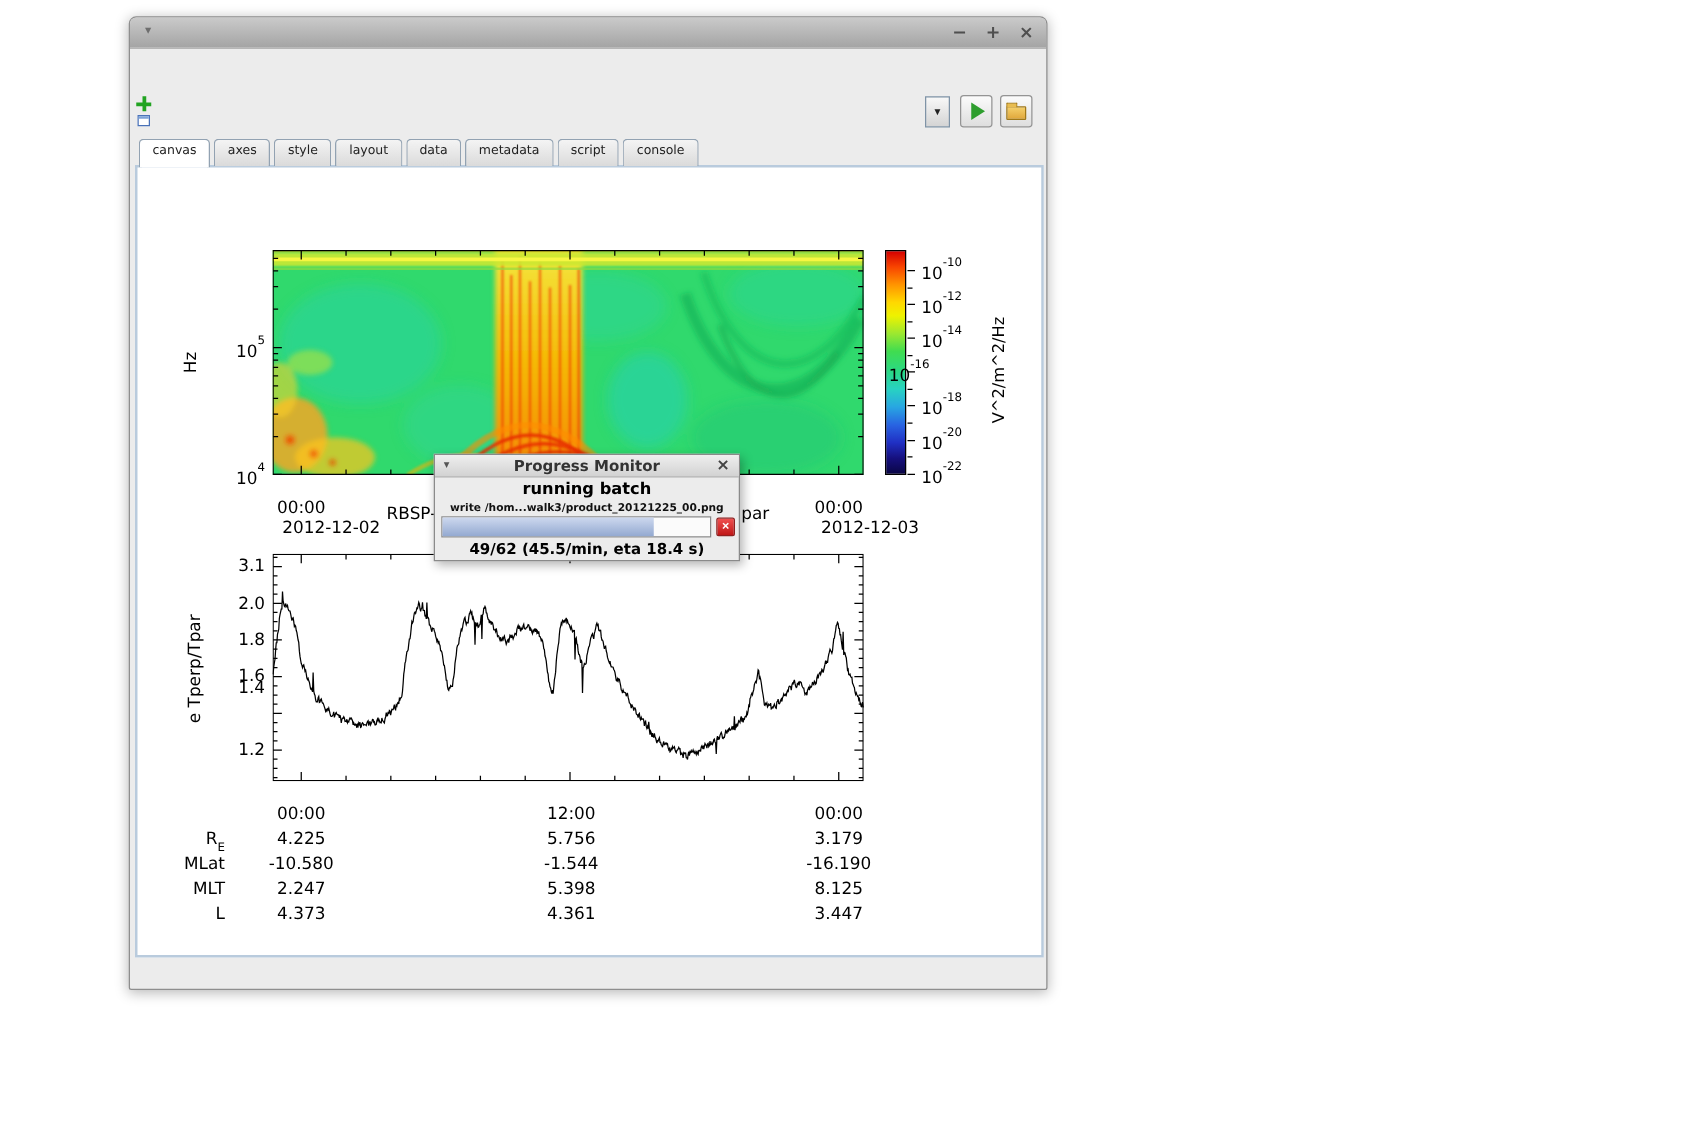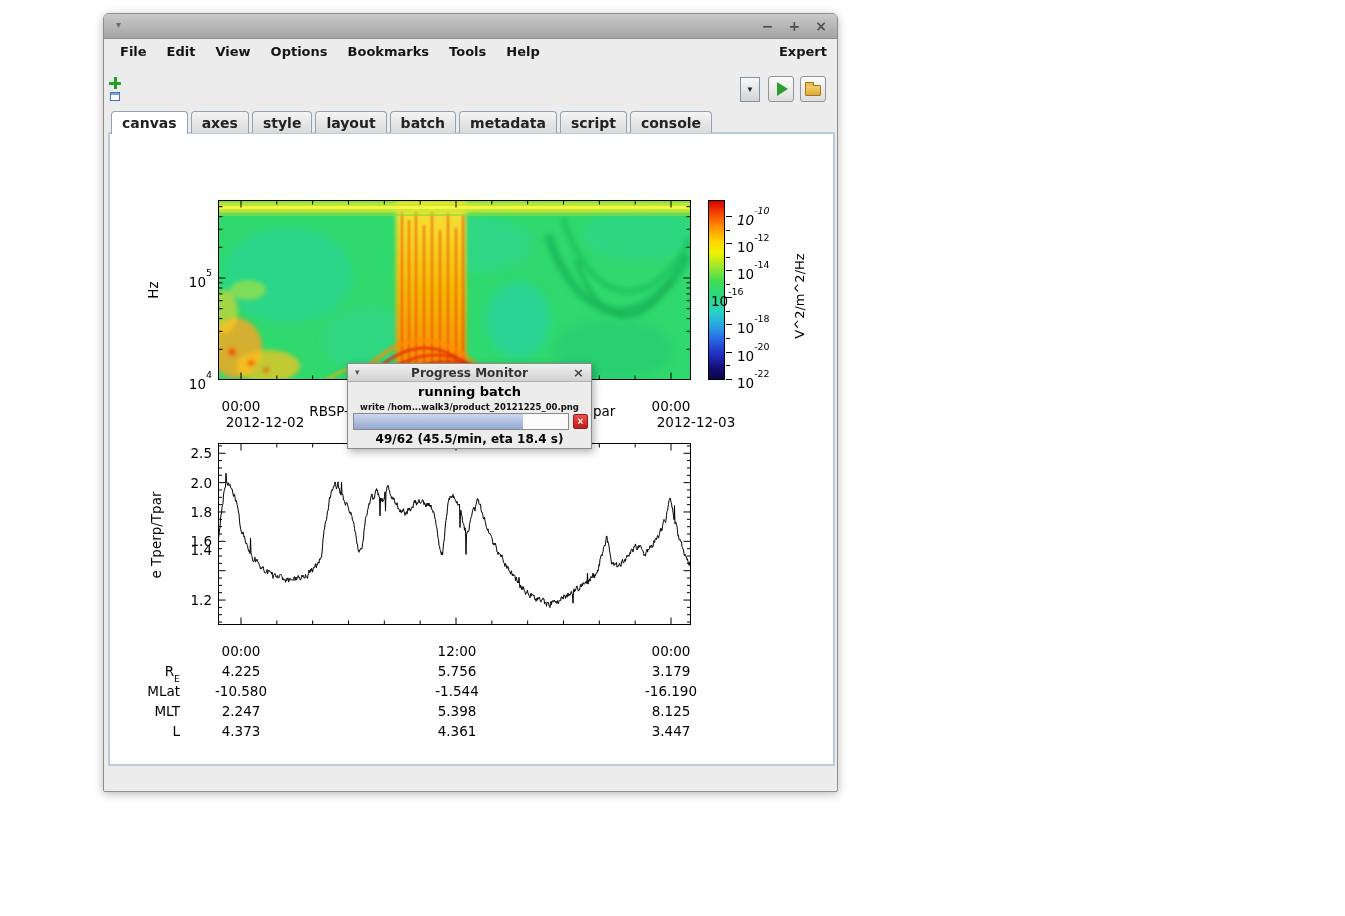--- a/index.html
+++ b/index.html
@@ -44,21 +44,21 @@
   .browse-btn{left:696px}
   .play-tri{display:block;margin:0 0 0 8px;width:0;height:0;border-top:7px solid transparent;
             border-bottom:7px solid transparent;border-left:11px solid #2e9e2e}
   .folder{position:relative;display:block;margin:3px auto 0;width:16px;height:11px;
           background:linear-gradient(#f4cf6a,#e0a83c);border:1px solid #a07818;border-radius:1px}
   .folder::before{content:"";position:absolute;left:-1px;top:-4px;width:7px;height:3px;background:#e8bc50;
           border:1px solid #a07818;border-bottom:none;border-radius:1px 1px 0 0}
 
   
   .tabbar{position:absolute;left:7px;top:97px;height:22px;display:flex;gap:3px;z-index:5}
-  .tab{padding:3px 10px 2px;font-size:14px;font-weight:bold;color:#222;
+  .tab{padding:3px 10px 2px;font-size:10px;font-weight:normal;color:#222;
        background:linear-gradient(#f4f4f4,#dadada);border:1px solid #92a2b2;border-bottom:none;
        border-radius:4px 4px 0 0;cursor:default}
   .tab.active{background:#fff;height:23px;position:relative;z-index:6}
 
   
   .canvas-panel{position:absolute;left:4px;top:118px;width:727px;height:634px;background:#fff;
                 border:2px solid #b9cbdd}
   .cvl{position:absolute;height:16px;line-height:16px;font-size:13.5px;color:#000;white-space:nowrap}
   .cvl.r{text-align:right}.cvl.c{text-align:center}.cvl.l{text-align:left}
   .cb-dash{position:absolute;height:1px;background:#000}
@@ -105,51 +105,41 @@
 
   <div class="titlebar">
     <span class="win-menu">▾</span>
     <span class="win-btns">
       <span class="win-btn">−</span>
       <span class="win-btn">+</span>
       <span class="win-btn">×</span>
     </span>
   </div>
 
-  <div class="menubar">
-    <span class="menu-item">File</span>
-      <span class="menu-item">Edit</span>
-      <span class="menu-item">View</span>
-      <span class="menu-item">Options</span>
-      <span class="menu-item">Bookmarks</span>
-      <span class="menu-item">Tools</span>
-      <span class="menu-item">Help</span>
-      <span class="menu-expert">Expert</span>
-  </div>
 
   <div class="addstack">
     <span class="plus"></span>
     <span class="tinybox"></span>
   </div>
   <button class="uri-drop">
     <span>▼</span>
   </button>
   <button class="play-btn">
     <span class="play-tri"></span>
   </button>
   <button class="browse-btn">
     <span class="folder"></span>
   </button>
 
   <div class="tabbar">
       <span class="tab active">canvas</span>
       <span class="tab">axes</span>
       <span class="tab">style</span>
       <span class="tab">layout</span>
-      <span class="tab">batch</span>
+      <span class="tab">data</span>
       <span class="tab">metadata</span>
       <span class="tab">script</span>
       <span class="tab">console</span>
     </div>
 
   <div class="canvas-panel">
 
     <svg id="spectro-svg" class="spectro" width="473" height="180" viewBox="0 0 473 180">
       <defs>
         <filter id="b1" x="-20%" y="-20%" width="140%" height="140%">
@@ -377,40 +367,40 @@
     </svg>
 
     <div class="tperp-label rot">e Tperp/Tpar</div>
   <div class="cvl r" style="left: 56px; top: 136px; width: 46px;">10<sup>5</sup></div>
       <div class="cvl r" style="left: 56px; top: 238px; width: 46px;">10<sup>4</sup></div>
       <div class="cvl c" style="left: 101px; top: 264px; width: 60px;">00:00</div>
       <div class="cvl c" style="left: 531px; top: 264px; width: 60px;">00:00</div>
       <div class="cvl c" style="left: 107px; top: 280px; width: 96px;">2012-12-02</div>
       <div class="cvl c" style="left: 538px; top: 280px; width: 96px;">2012-12-03</div>
       <div class="cb-dash" style="left: 616px; top: 82px; width: 6px;"></div>
-      <div class="cvl l" style="left: 627px; top: 74px; width: 56px; font-style: italic;">10<sup>-10</sup></div>
+      <div class="cvl l" style="left: 627px; top: 74px; width: 56px;">10<sup>-10</sup></div>
       <div class="cb-dash" style="left: 616px; top: 96px; width: 4px;"></div>
       <div class="cb-dash" style="left: 616px; top: 109px; width: 6px;"></div>
       <div class="cvl l" style="left: 627px; top: 101px; width: 56px;">10<sup>-12</sup></div>
       <div class="cb-dash" style="left: 616px; top: 123px; width: 4px;"></div>
       <div class="cb-dash" style="left: 616px; top: 136px; width: 6px;"></div>
       <div class="cvl l" style="left: 627px; top: 128px; width: 56px;">10<sup>-14</sup></div>
       <div class="cb-dash" style="left: 616px; top: 150px; width: 4px;"></div>
       <div class="cb-dash" style="left: 616px; top: 163px; width: 6px;"></div>
       <div class="cvl l" style="left: 601px; top: 155px; width: 56px;">10<sup>-16</sup></div>
       <div class="cb-dash" style="left: 616px; top: 177px; width: 4px;"></div>
       <div class="cb-dash" style="left: 616px; top: 190px; width: 6px;"></div>
       <div class="cvl l" style="left: 627px; top: 182px; width: 56px;">10<sup>-18</sup></div>
       <div class="cb-dash" style="left: 616px; top: 204px; width: 4px;"></div>
       <div class="cb-dash" style="left: 616px; top: 218px; width: 6px;"></div>
       <div class="cvl l" style="left: 627px; top: 210px; width: 56px;">10<sup>-20</sup></div>
       <div class="cb-dash" style="left: 616px; top: 231px; width: 4px;"></div>
       <div class="cb-dash" style="left: 616px; top: 245px; width: 6px;"></div>
       <div class="cvl l" style="left: 627px; top: 237px; width: 56px;">10<sup>-22</sup></div>
-      <div class="cvl r" style="left: 56px; top: 311px; width: 46px;">2.5</div>
+      <div class="cvl r" style="left: 56px; top: 311px; width: 46px;">3.1</div>
       <div class="cvl r" style="left: 56px; top: 341px; width: 46px;">2.0</div>
       <div class="cvl r" style="left: 56px; top: 370px; width: 46px;">1.8</div>
       <div class="cvl r" style="left: 56px; top: 399px; width: 46px;">1.6</div>
       <div class="cvl r" style="left: 56px; top: 408px; width: 46px;">1.4</div>
       <div class="cvl r" style="left: 56px; top: 458px; width: 46px;">1.2</div>
       <div class="cvl c" style="left: 101px; top: 509px; width: 60px;">00:00</div>
       <div class="cvl c" style="left: 317px; top: 509px; width: 60px;">12:00</div>
       <div class="cvl c" style="left: 531px; top: 509px; width: 60px;">00:00</div>
       <div class="cvl r" style="left: 0px; top: 529px; width: 70px;">R<sub>E</sub></div>
       <div class="cvl c" style="left: 86px; top: 529px; width: 90px;">4.225</div>

